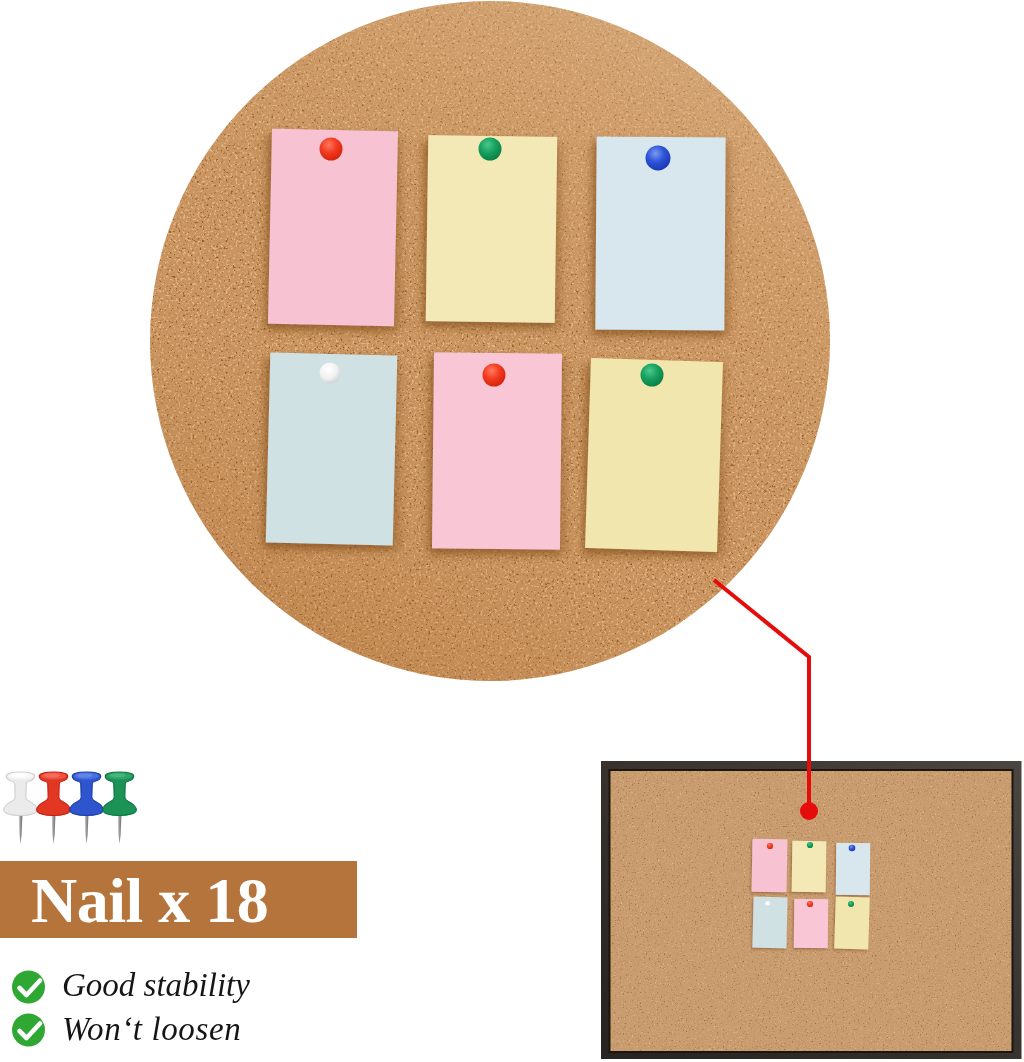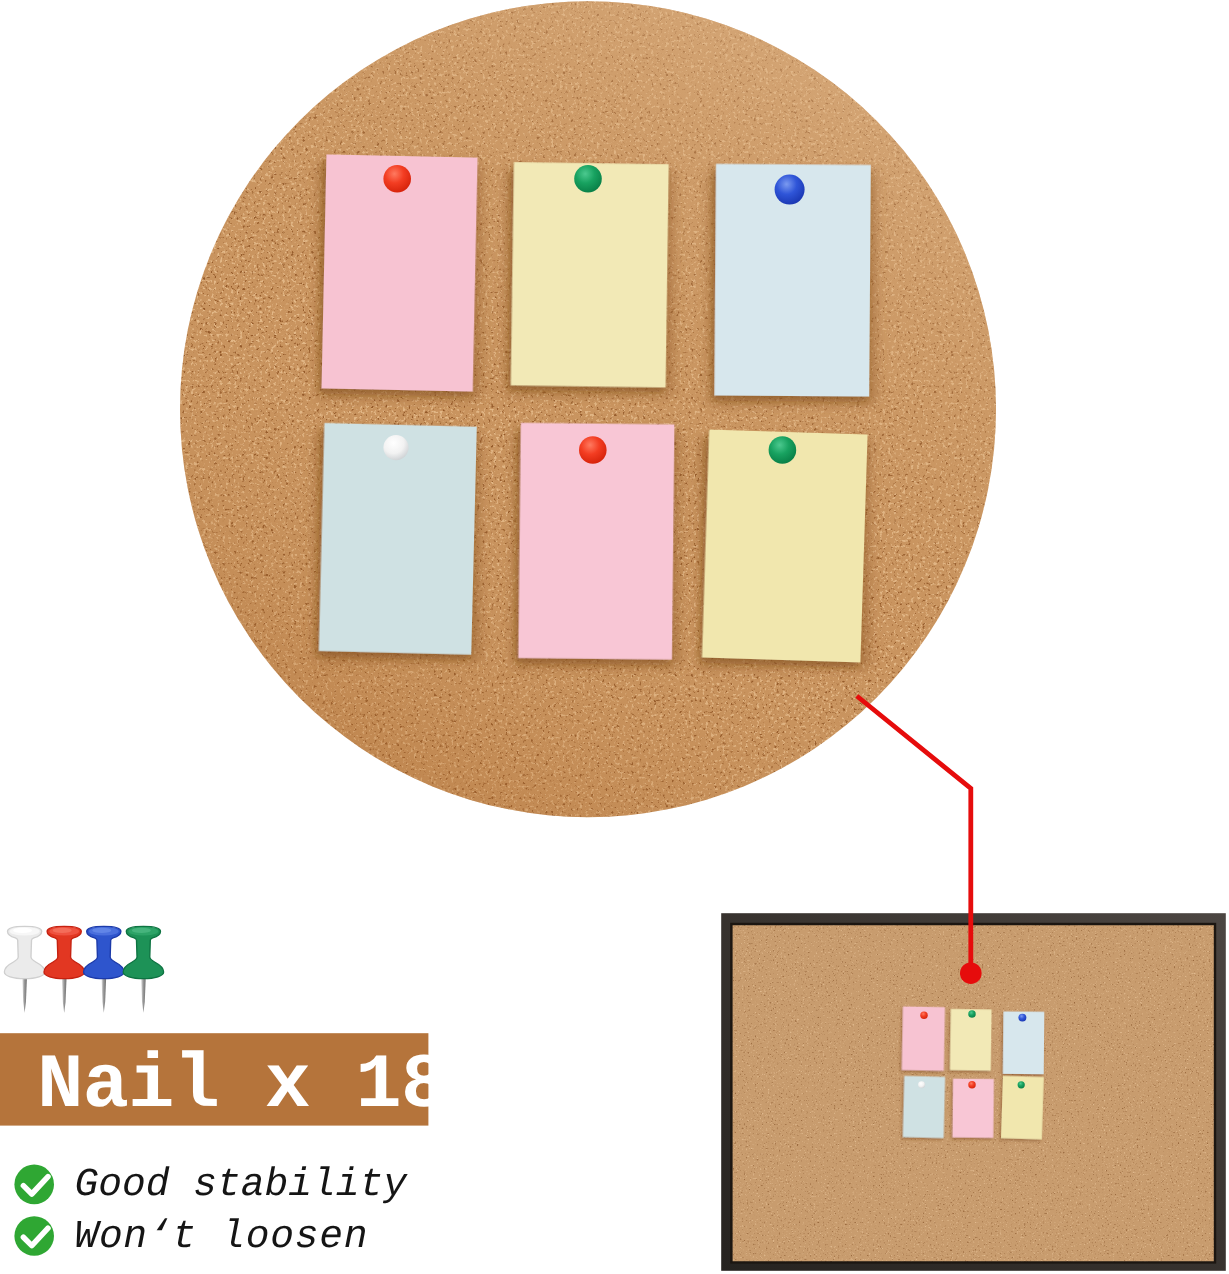--- a/index.html
+++ b/index.html
@@ -1,17 +1,17 @@
 <!DOCTYPE html>
 <html><head>
 <meta charset="utf-8">
 <style>
   html,body{margin:0;padding:0;background:#ffffff;}
   #page{position:relative;width:1024px;height:1062px;overflow:hidden;background:#ffffff;
-        font-family:Liberation Mono, monospace;}
+        font-family:Liberation Serif, serif;}
   svg{position:absolute;top:0;left:0;}
 </style>
 </head>
 <body>
 <div id="page">
 <svg width="1024" height="1062" viewBox="0 0 1024 1062">
 <defs>
 
   <filter id="corkBig" x="0%" y="0%" width="100%" height="100%" color-interpolation-filters="sRGB">
     <feFlood flood-color="#c9945f" result="base"></feFlood>

